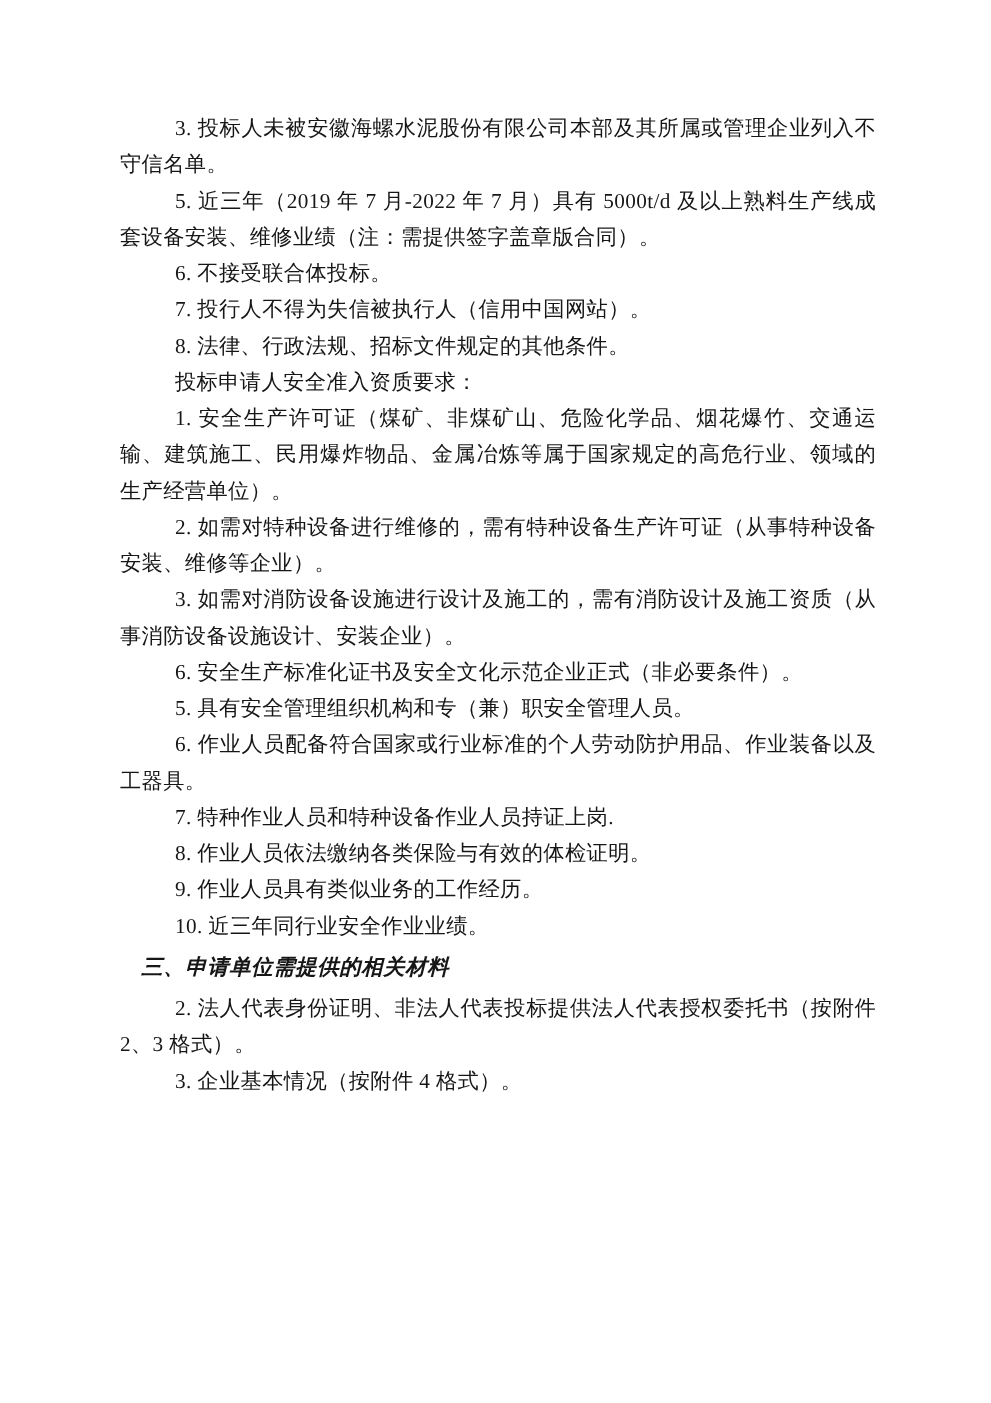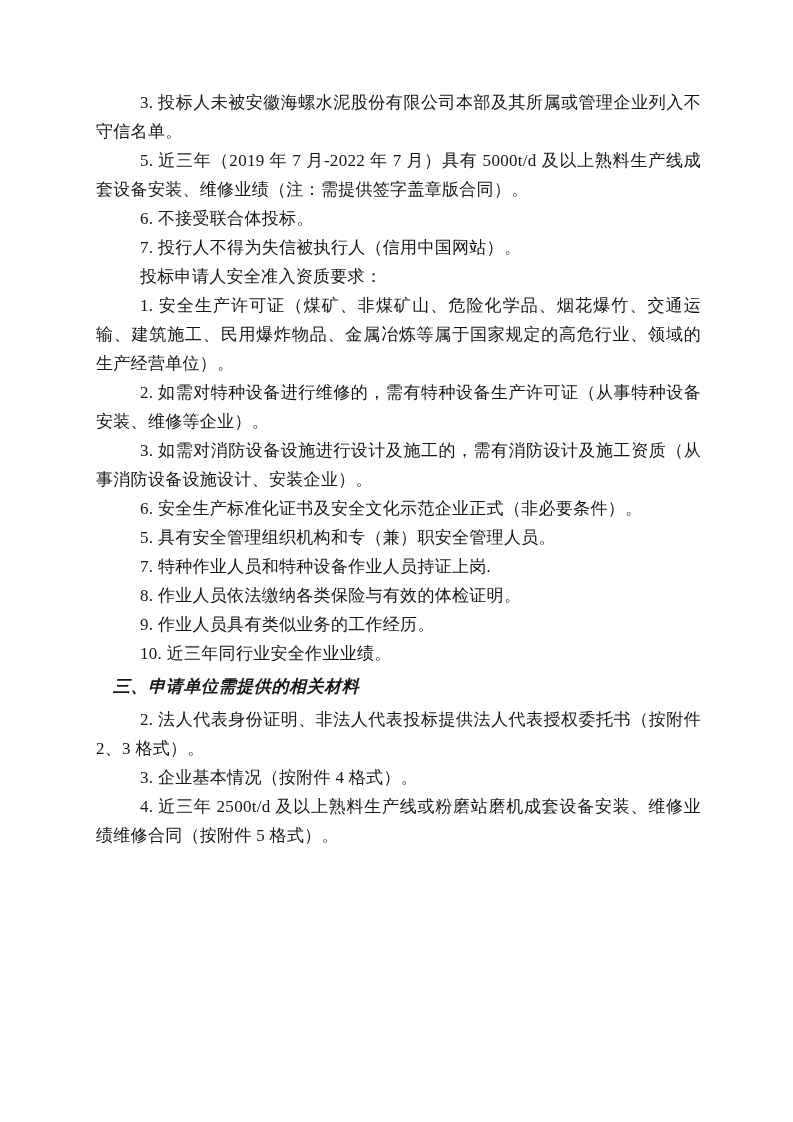--- a/index.html
+++ b/index.html
@@ -37,28 +37,29 @@
 </style>
 </head>
 <body>
 
 <div class="page">
   <div class="doc-body">
     <p>3. 投标人未被安徽海螺水泥股份有限公司本部及其所属或管理企业列入不守信名单。</p>
     <p>5. 近三年（2019 年 7 月-2022 年 7 月）具有 5000t/d 及以上熟料生产线成套设备安装、维修业绩（注：需提供签字盖章版合同）。</p>
     <p>6. 不接受联合体投标。</p>
     <p>7. 投行人不得为失信被执行人（信用中国网站）。</p>
+    <p>8. 法律、行政法规、招标文件规定的其他条件。</p>
     <p>投标申请人安全准入资质要求：</p>
     <p>1. 安全生产许可证（煤矿、非煤矿山、危险化学品、烟花爆竹、交通运输、建筑施工、民用爆炸物品、金属冶炼等属于国家规定的高危行业、领域的生产经营单位）。</p>
     <p>2. 如需对特种设备进行维修的，需有特种设备生产许可证（从事特种设备安装、维修等企业）。</p>
     <p>3. 如需对消防设备设施进行设计及施工的，需有消防设计及施工资质（从事消防设备设施设计、安装企业）。</p>
     <p>6. 安全生产标准化证书及安全文化示范企业正式（非必要条件）。</p>
     <p>5. 具有安全管理组织机构和专（兼）职安全管理人员。</p>
+    <p>6. 作业人员配备符合国家或行业标准的个人劳动防护用品、作业装备以及工器具。</p>
     <p>7. 特种作业人员和特种设备作业人员持证上岗.</p>
     <p>8. 作业人员依法缴纳各类保险与有效的体检证明。</p>
     <p>9. 作业人员具有类似业务的工作经历。</p>
     <p>10. 近三年同行业安全作业业绩。</p>
     <p class="heading">三、申请单位需提供的相关材料</p>
     <p>2. 法人代表身份证明、非法人代表投标提供法人代表授权委托书（按附件 2、3 格式）。</p>
     <p>3. 企业基本情况（按附件 4 格式）。</p>
-    <p>4. 近三年 2500t/d 及以上熟料生产线或粉磨站磨机成套设备安装、维修业绩维修合同（按附件 5 格式）。</p>
   </div>
 </div>
 
 </body></html>

